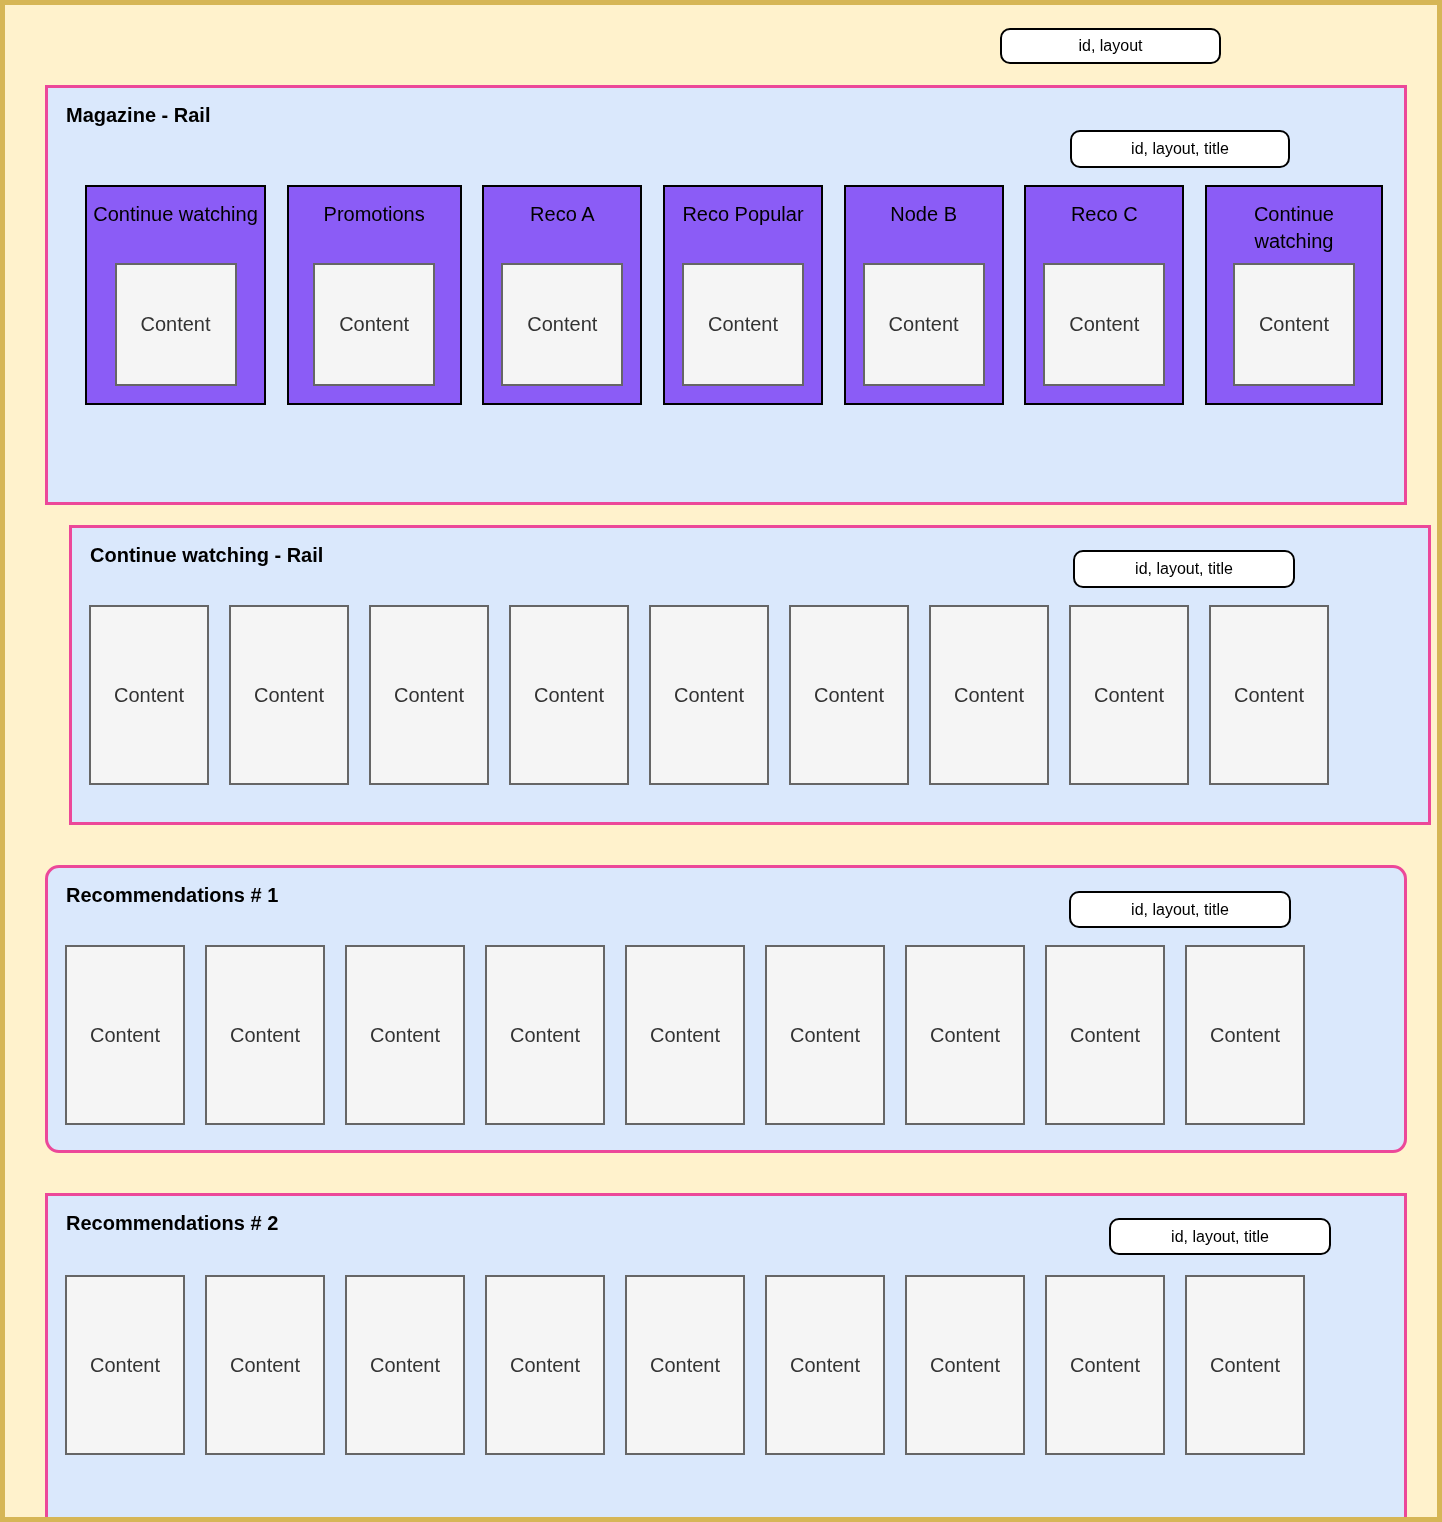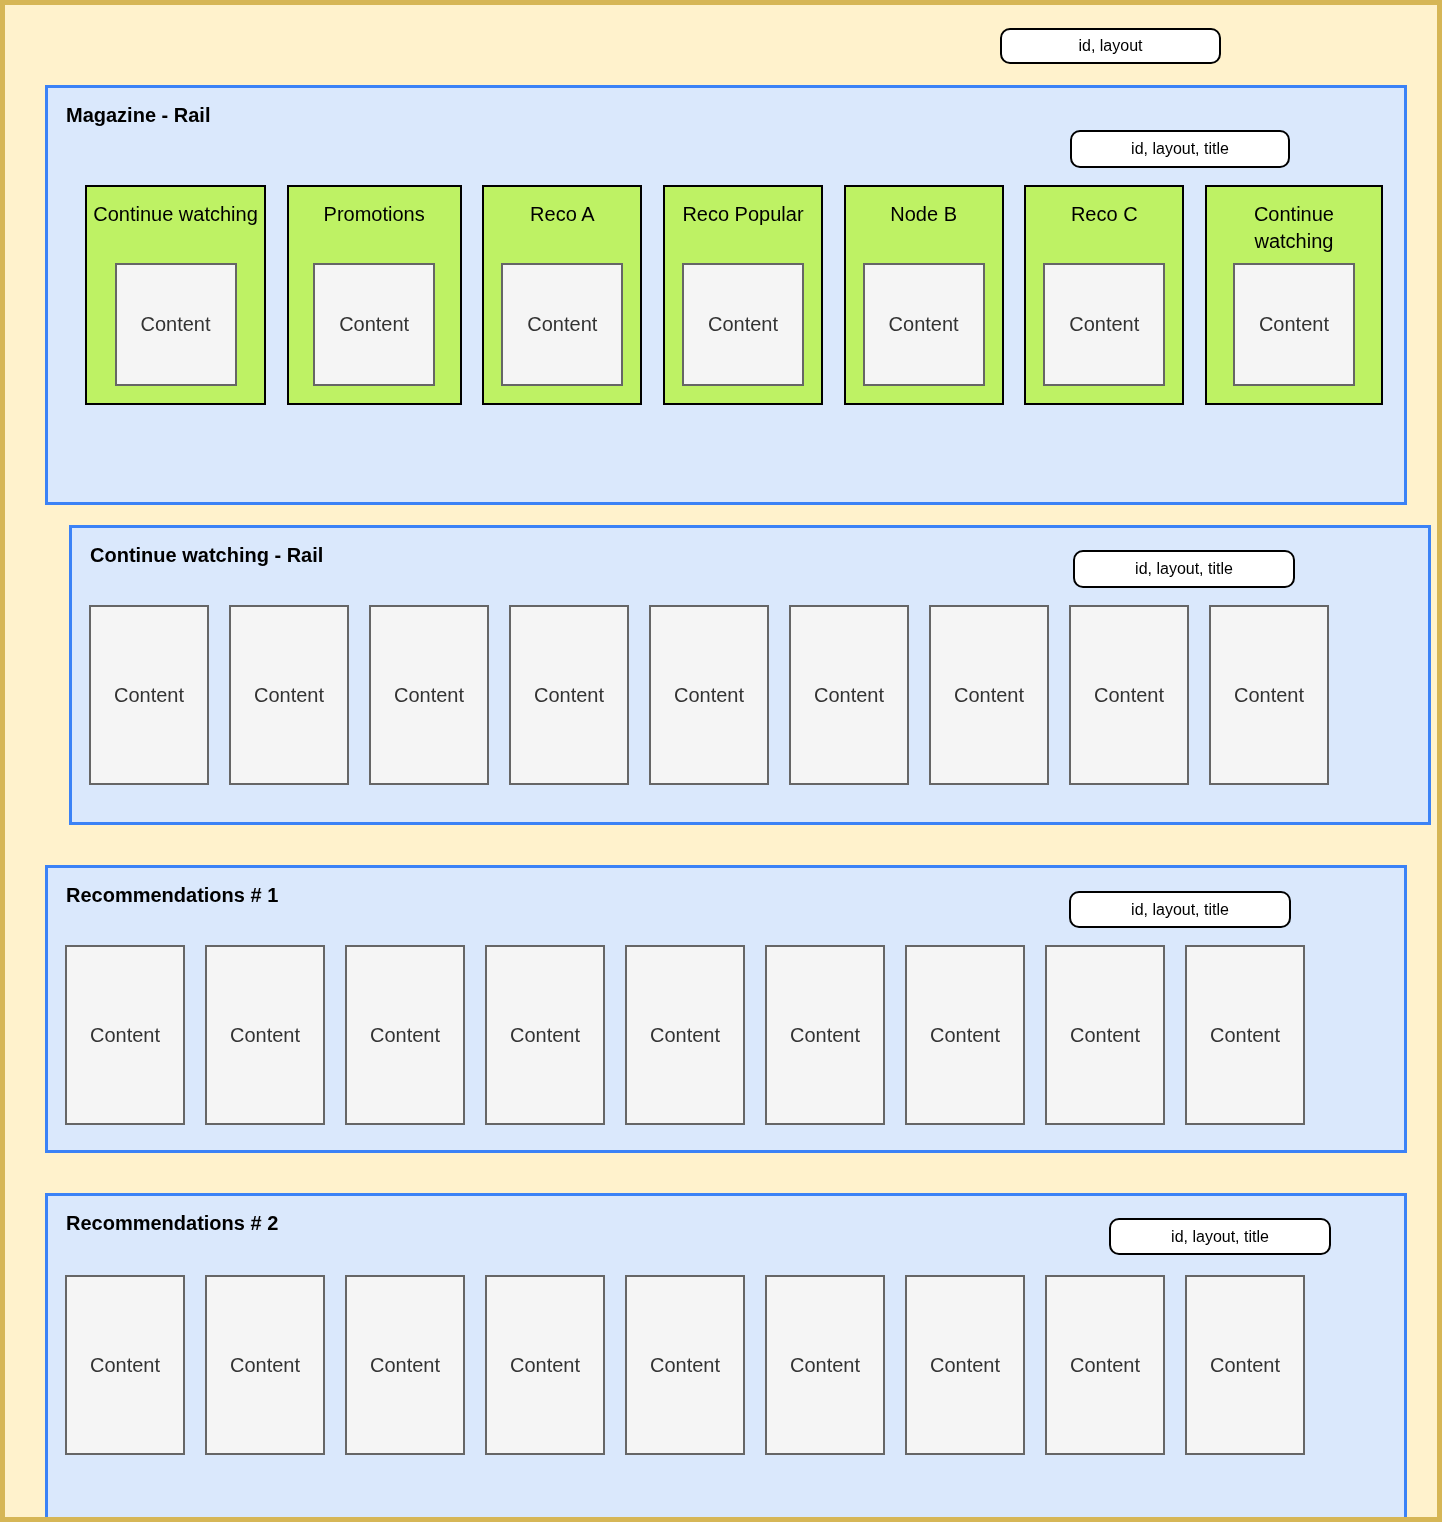--- a/index.html
+++ b/index.html
@@ -42,26 +42,26 @@
   .pill-s2 { left: 1001px; top: 22px; width: 222px; height: 38px; }
   .pill-s3 { left: 1021px; top: 23px; width: 222px; height: 37px; }
   .pill-s4 { left: 1061px; top: 22px; width: 222px; height: 37px; }
 
   
   .panel {
     position: absolute;
     left: 40px;
     width: 1362px;
     background: #DAE8FC;
-    border: 3px solid #3b82f6;
+    border: 3px solid #ec4899;
     padding-left: 28px;
   }
   .panel-s1 { top: 80px;   height: 420px; }
   .panel-s2 { top: 520px;  height: 300px; margin-left: 24px; }
-  .panel-s3 { top: 860px;  height: 288px; }
+  .panel-s3 { top: 860px;  height: 288px; border-radius: 14px; }
   .panel-s4 { top: 1188px; height: 370px; }
 
   .panel-title {
     position: absolute;
     left: 18px; top: 16px;
     font-size: 20px;
     font-weight: bold;
     color: #000;
     white-space: pre;
   }
@@ -72,21 +72,21 @@
     left: 37px; top: 97px;
     width: 1298px;
     height: 220px;
     display: flex;
     justify-content: space-between;
   }
   .mag-card {
     position: relative;
     height: 220px;
     width: 160px;
-    background: #bef264;
+    background: #8b5cf6;
     border: 2px solid #000000;
   }
   .mag-card:nth-child(1) { width: 181px; }
   .mag-card:nth-child(2) { width: 175px; }
   .mag-card:nth-child(7) { width: 178px; }
   .mag-card-label {
     padding: 14px 6px 0 6px;
     text-align: center;
     font-size: 20px;
     line-height: 27px;

